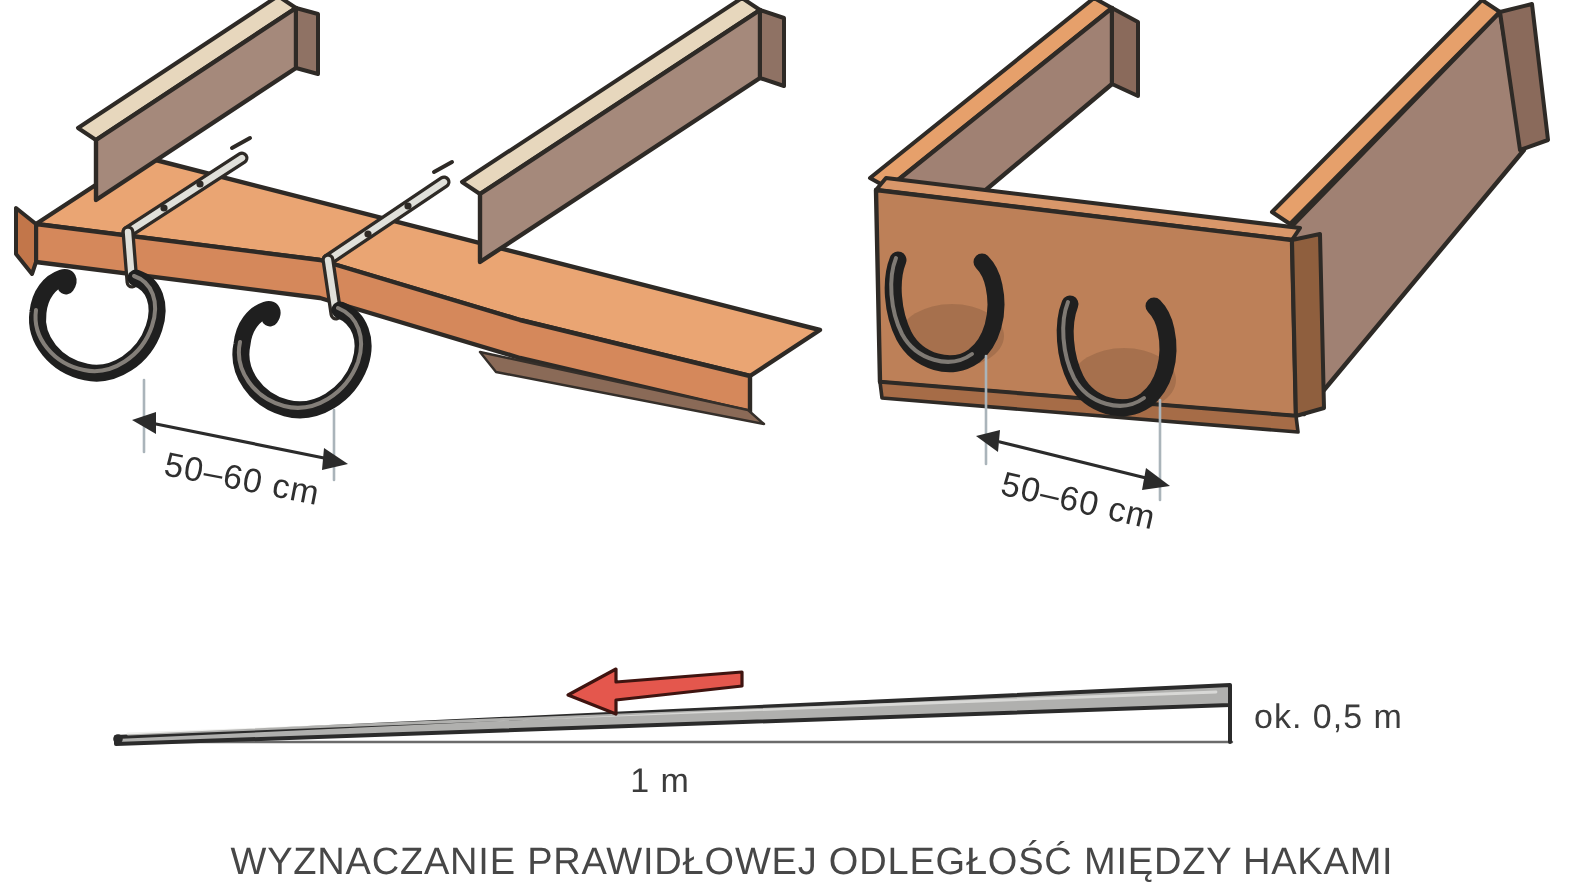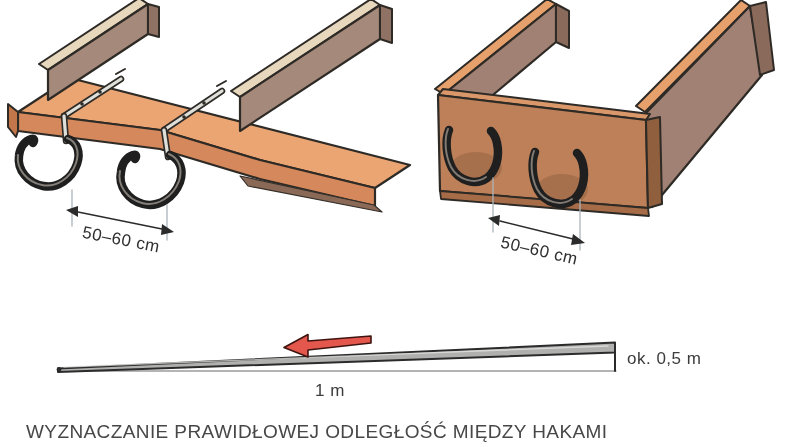--- a/index.html
+++ b/index.html
@@ -1,21 +1,21 @@
 <!DOCTYPE html>
 <html><head>
 <meta charset="utf-8">
 <style>
   html,body{margin:0;padding:0;background:#fff;}
   #stage{position:relative;width:790px;height:447px;background:#ffffff;overflow:hidden;
          font-family:"Liberation Sans",sans-serif;}
   #art{position:absolute;left:0;top:0;}
   .dim-label{font-size:17px;fill:#2f2f2f;letter-spacing:.5px;}
   .slope-label{font-size:17px;fill:#3c3c3c;letter-spacing:.5px;}
-  #caption{position:absolute;right:4px;bottom:4px;width:760px;text-align:left;
+  #caption{position:absolute;right:4px;bottom:4px;width:760px;text-align:center;
            font-size:19px;font-weight:300;color:#474747;letter-spacing:.4px;}
 </style>
 </head>
 <body>
 
 <div id="stage">
 <svg id="art" width="790" height="447" viewBox="0 0 790 447">
 
   <g stroke-linejoin="round" stroke-linecap="round">
 

